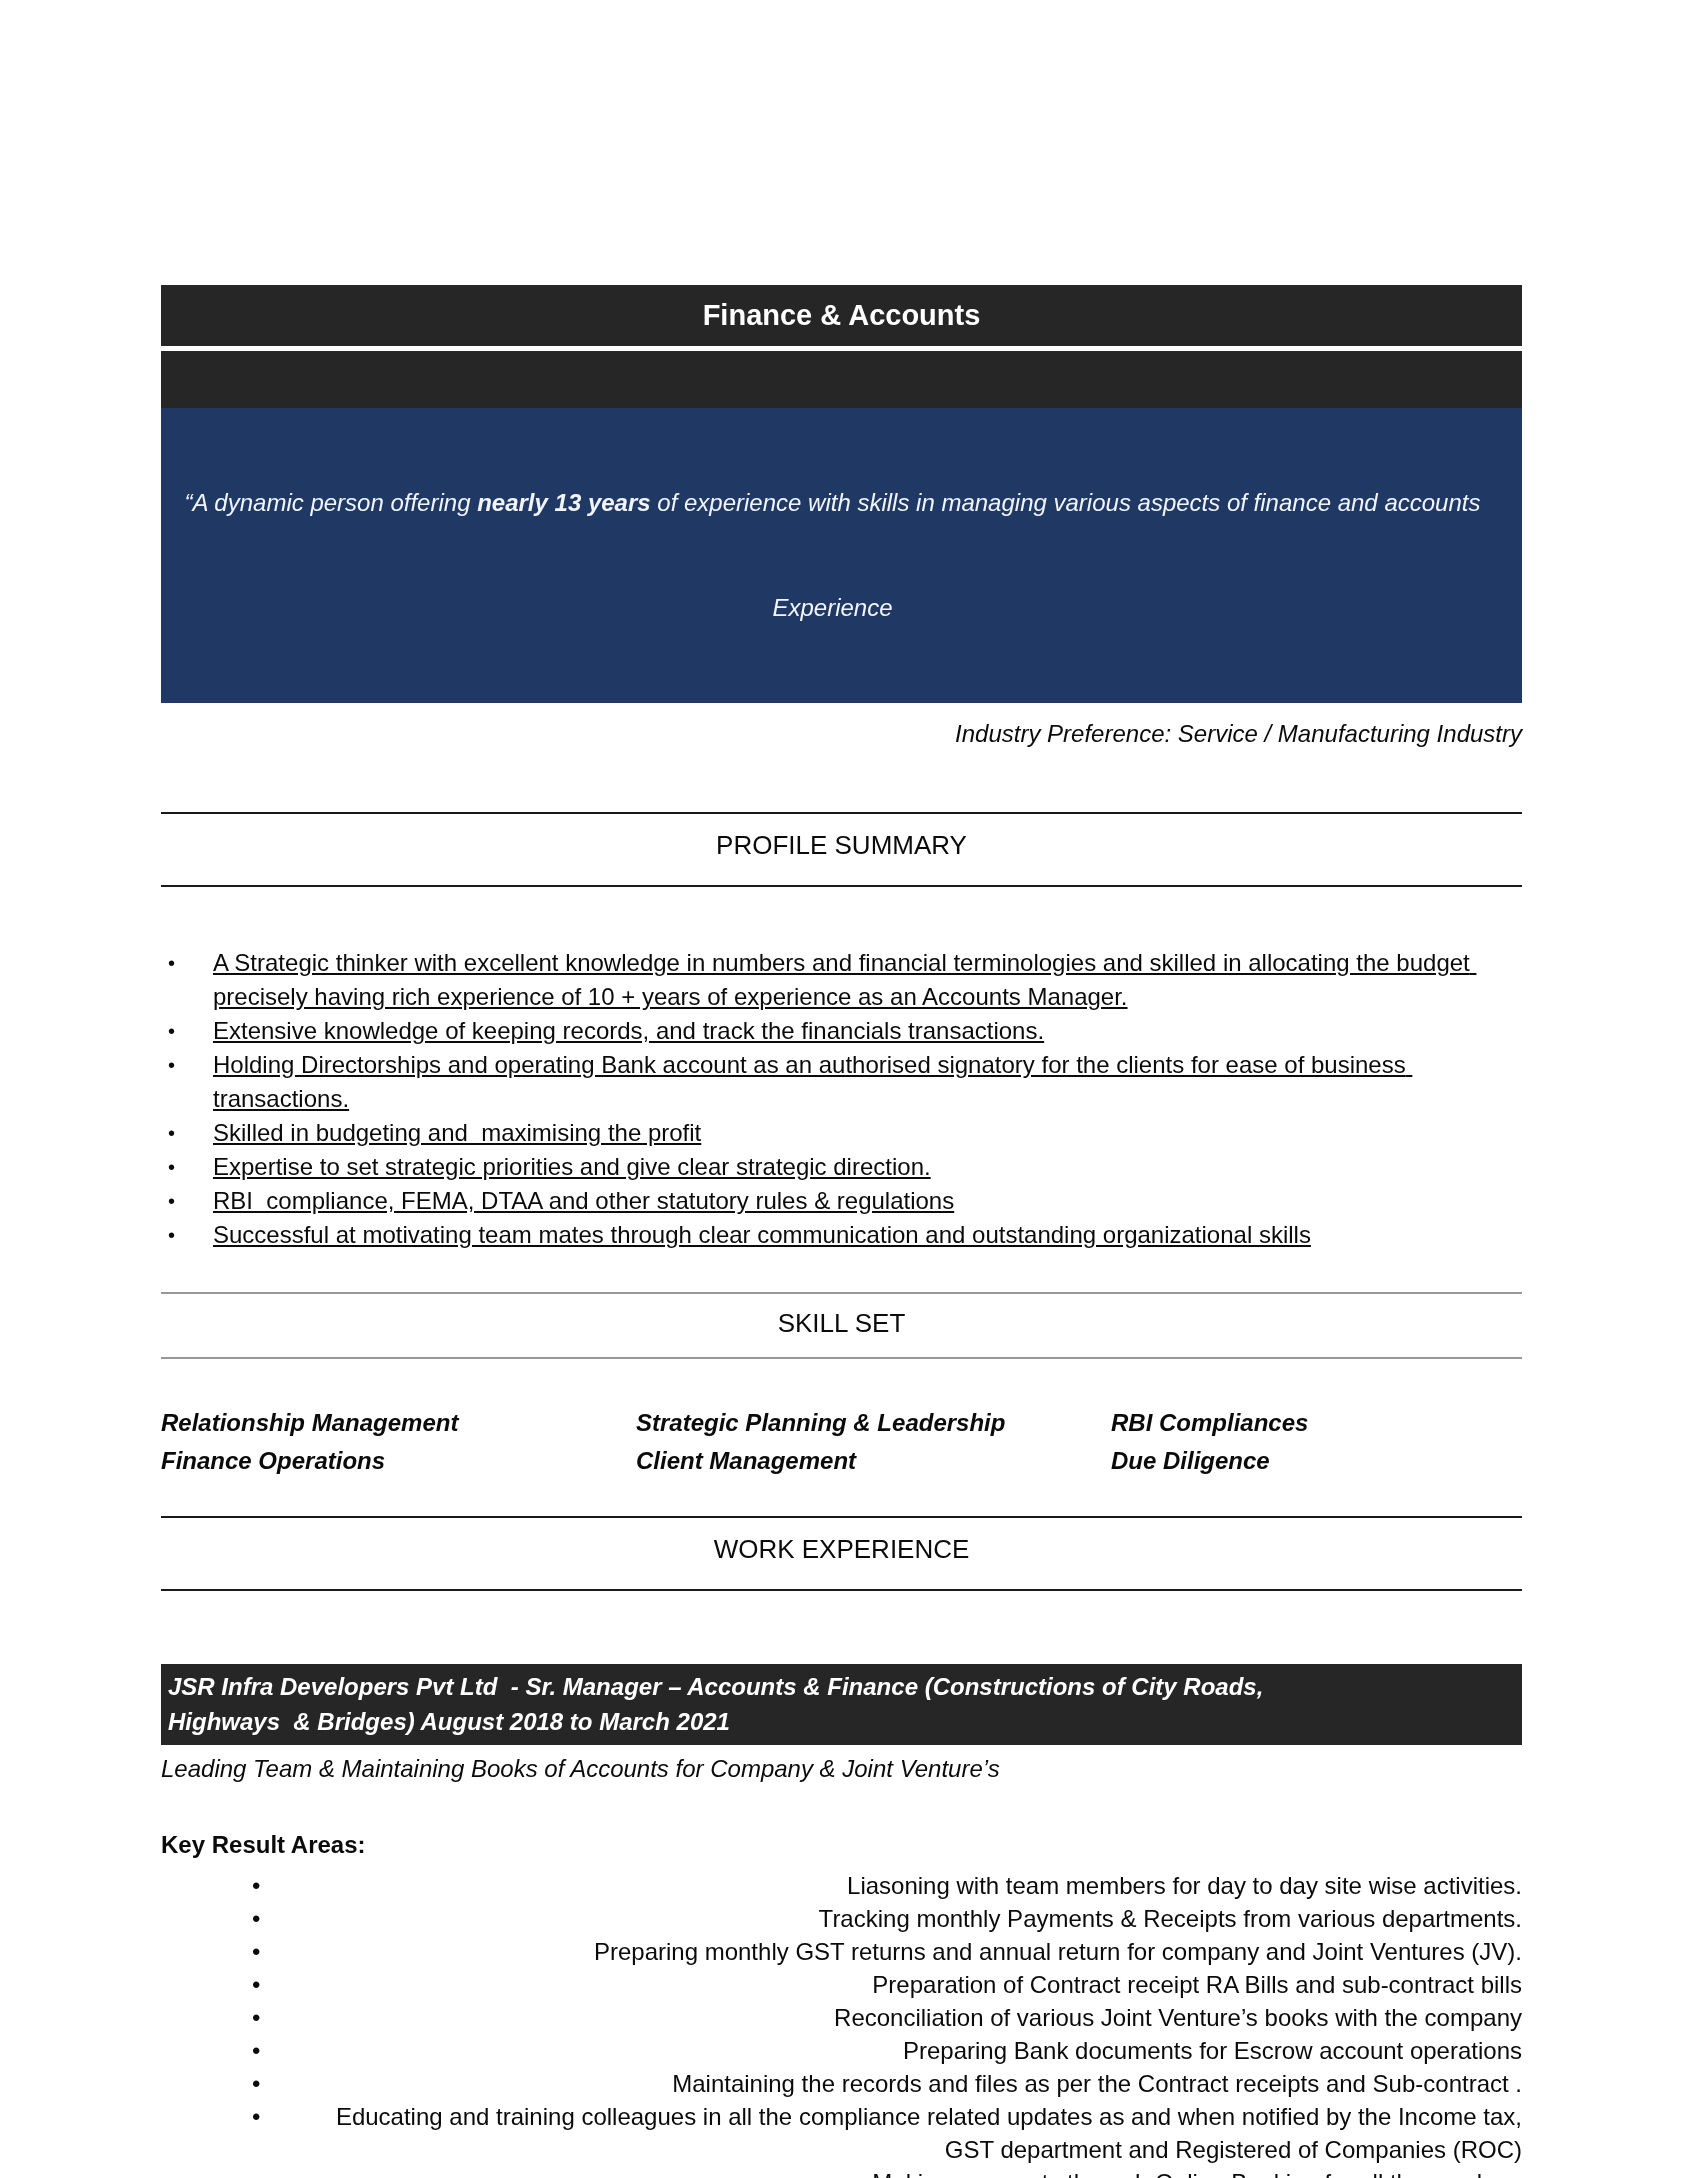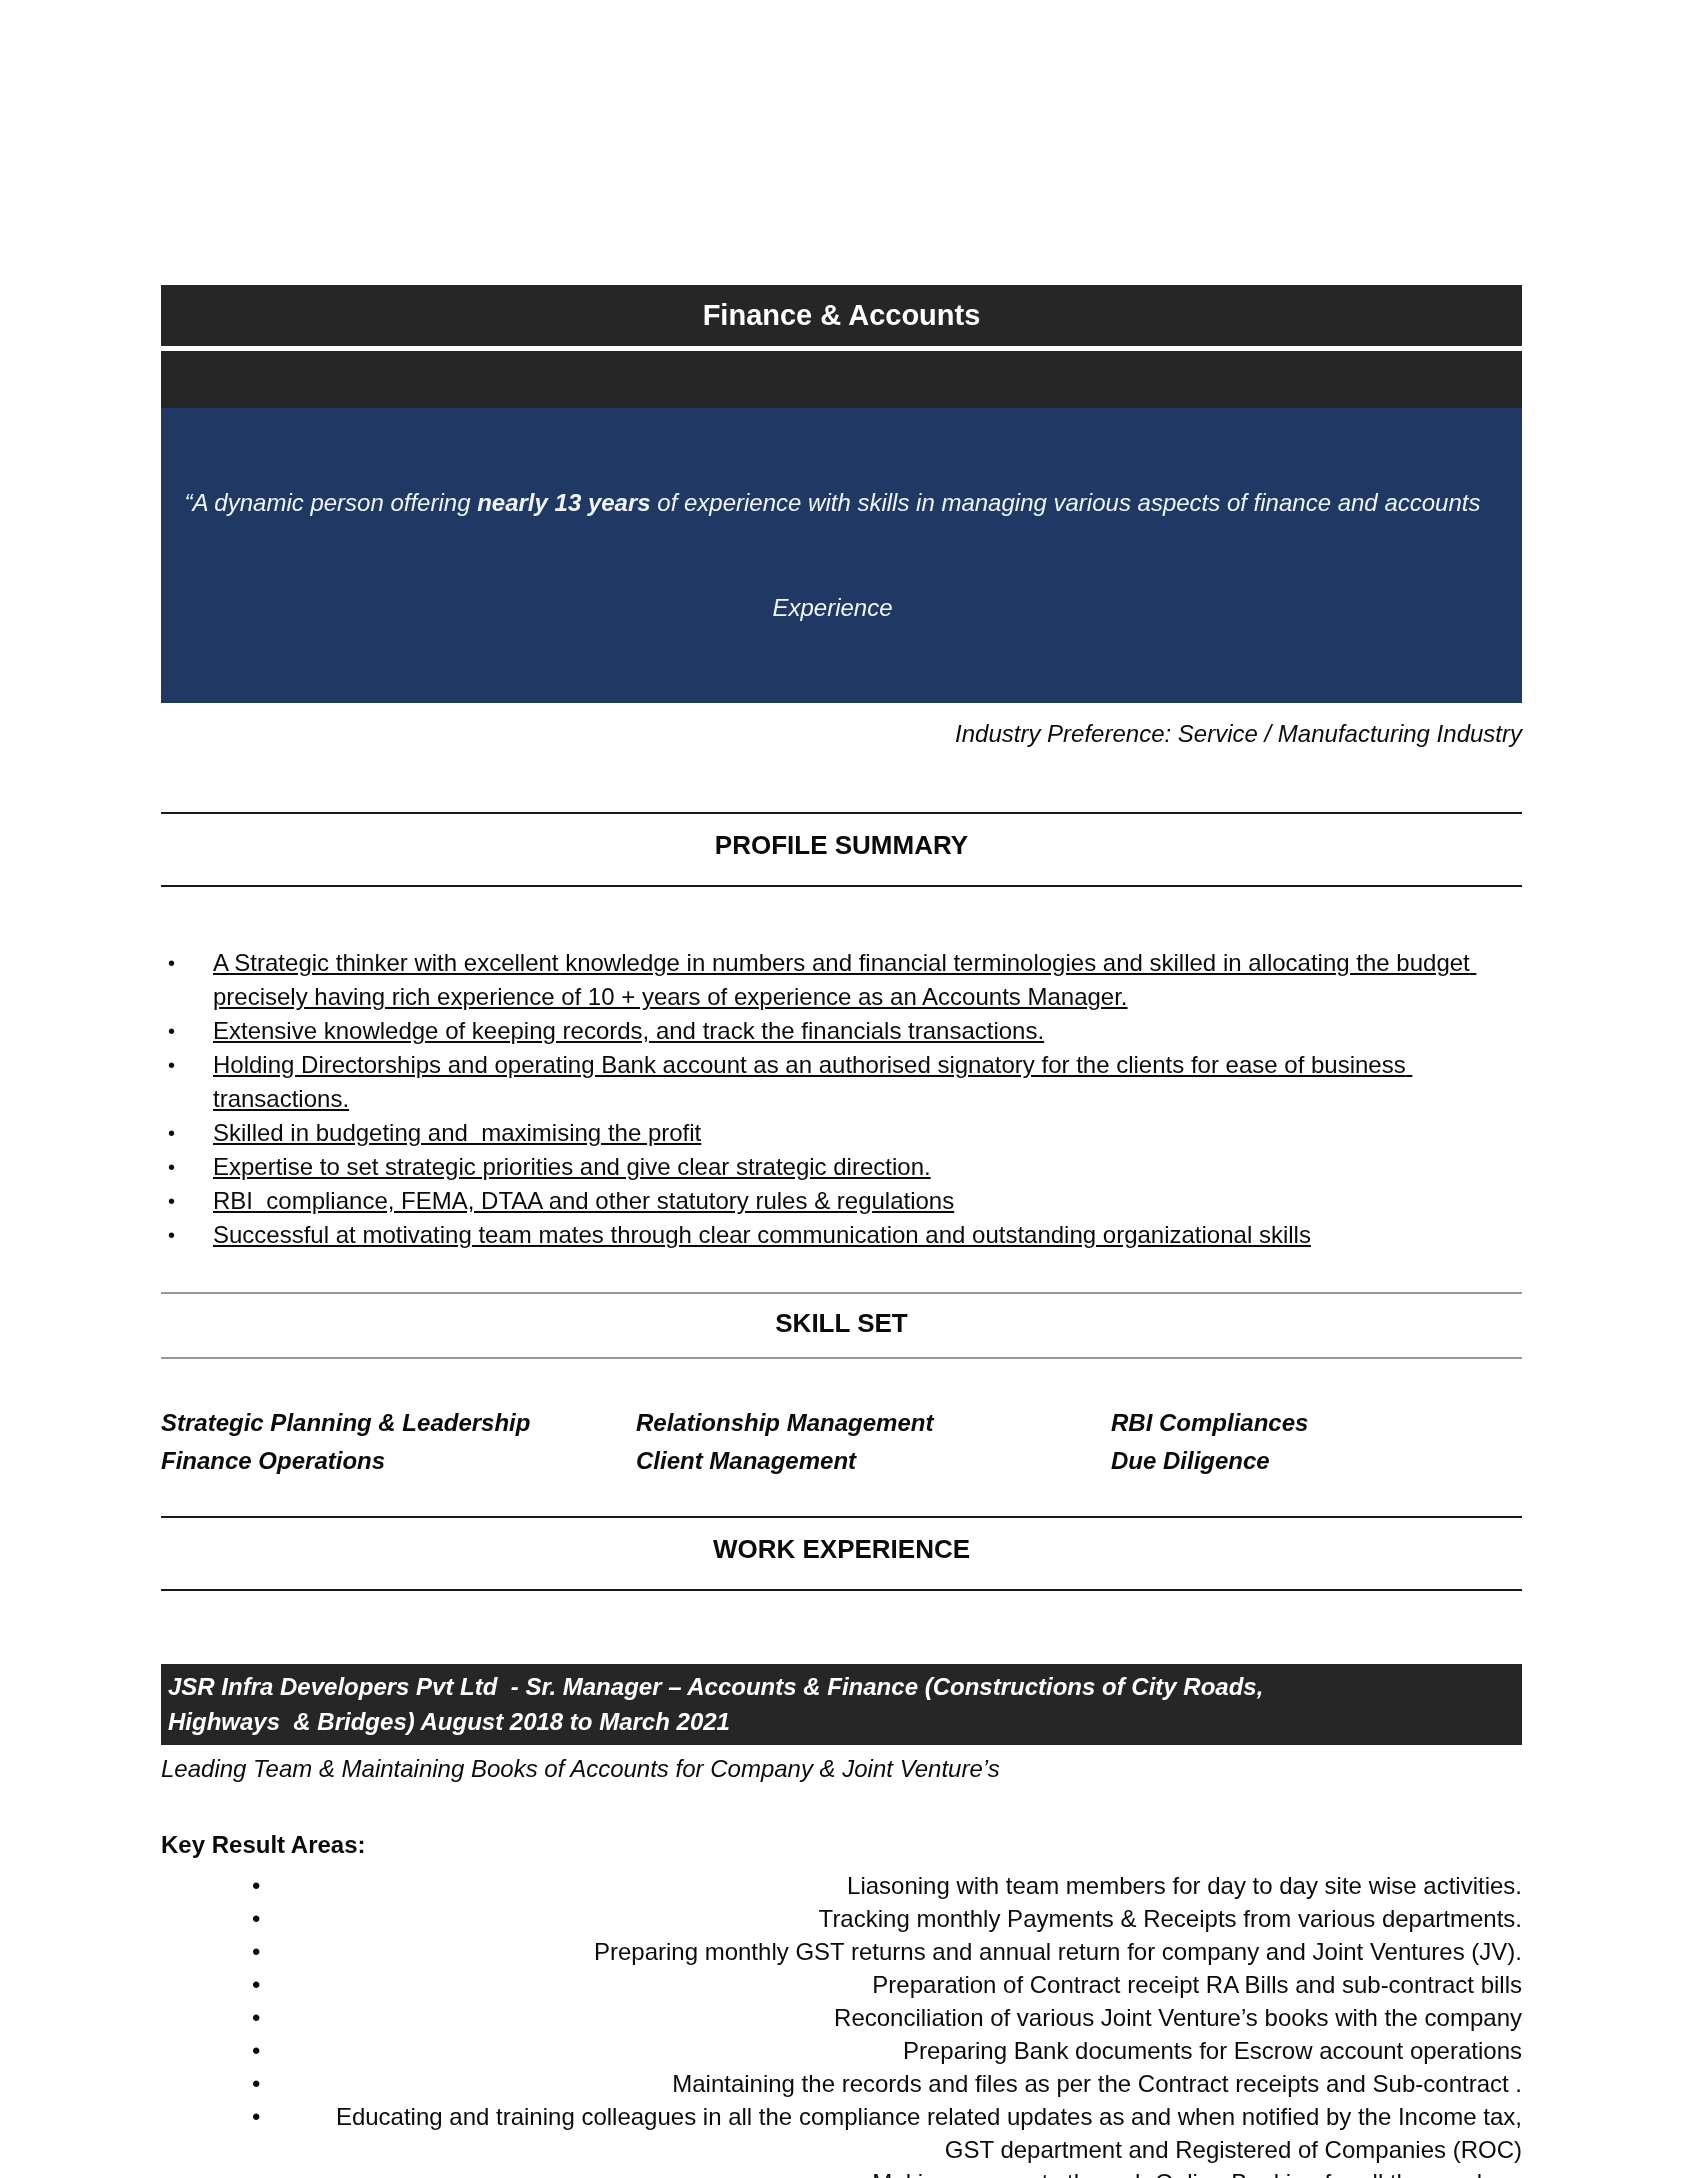--- a/index.html
+++ b/index.html
@@ -67,21 +67,21 @@
   .section-head {
     margin-top: 63px;
   }
   .section-head .rule {
     border: 0;
     border-top: 2px solid #1a1a1a;
     margin: 0;
   }
   .section-head .head-label {
     text-align: center;
-    font-weight: bold;
+    font-weight: normal;
     font-size: 26px;
     padding: 16px 0 24px 0;
     letter-spacing: 0px;
   }
   .section-head.thin .rule {
     border-top: 2px solid #989898;
   }
   .section-head.thin .head-label {
     padding: 14px 0 18px 0;
   }
@@ -221,22 +221,22 @@
       </li>
   </ul>
 
   <div class="section-head thin" style="margin-top:40px;">
     <hr class="rule">
     <div class="head-label">SKILL SET</div>
     <hr class="rule">
   </div>
 
   <div class="skills-grid">
+    <div>Relationship Management</div>
     <div>Strategic Planning &amp; Leadership</div>
-    <div>Relationship Management</div>
     <div>RBI Compliances</div>
     <div>Finance Operations</div>
     <div>Client Management</div>
     <div>Due Diligence</div>
   </div>
 
   <div class="section-head" style="margin-top:38px;">
     <hr class="rule">
     <div class="head-label">WORK EXPERIENCE</div>
     <hr class="rule">

